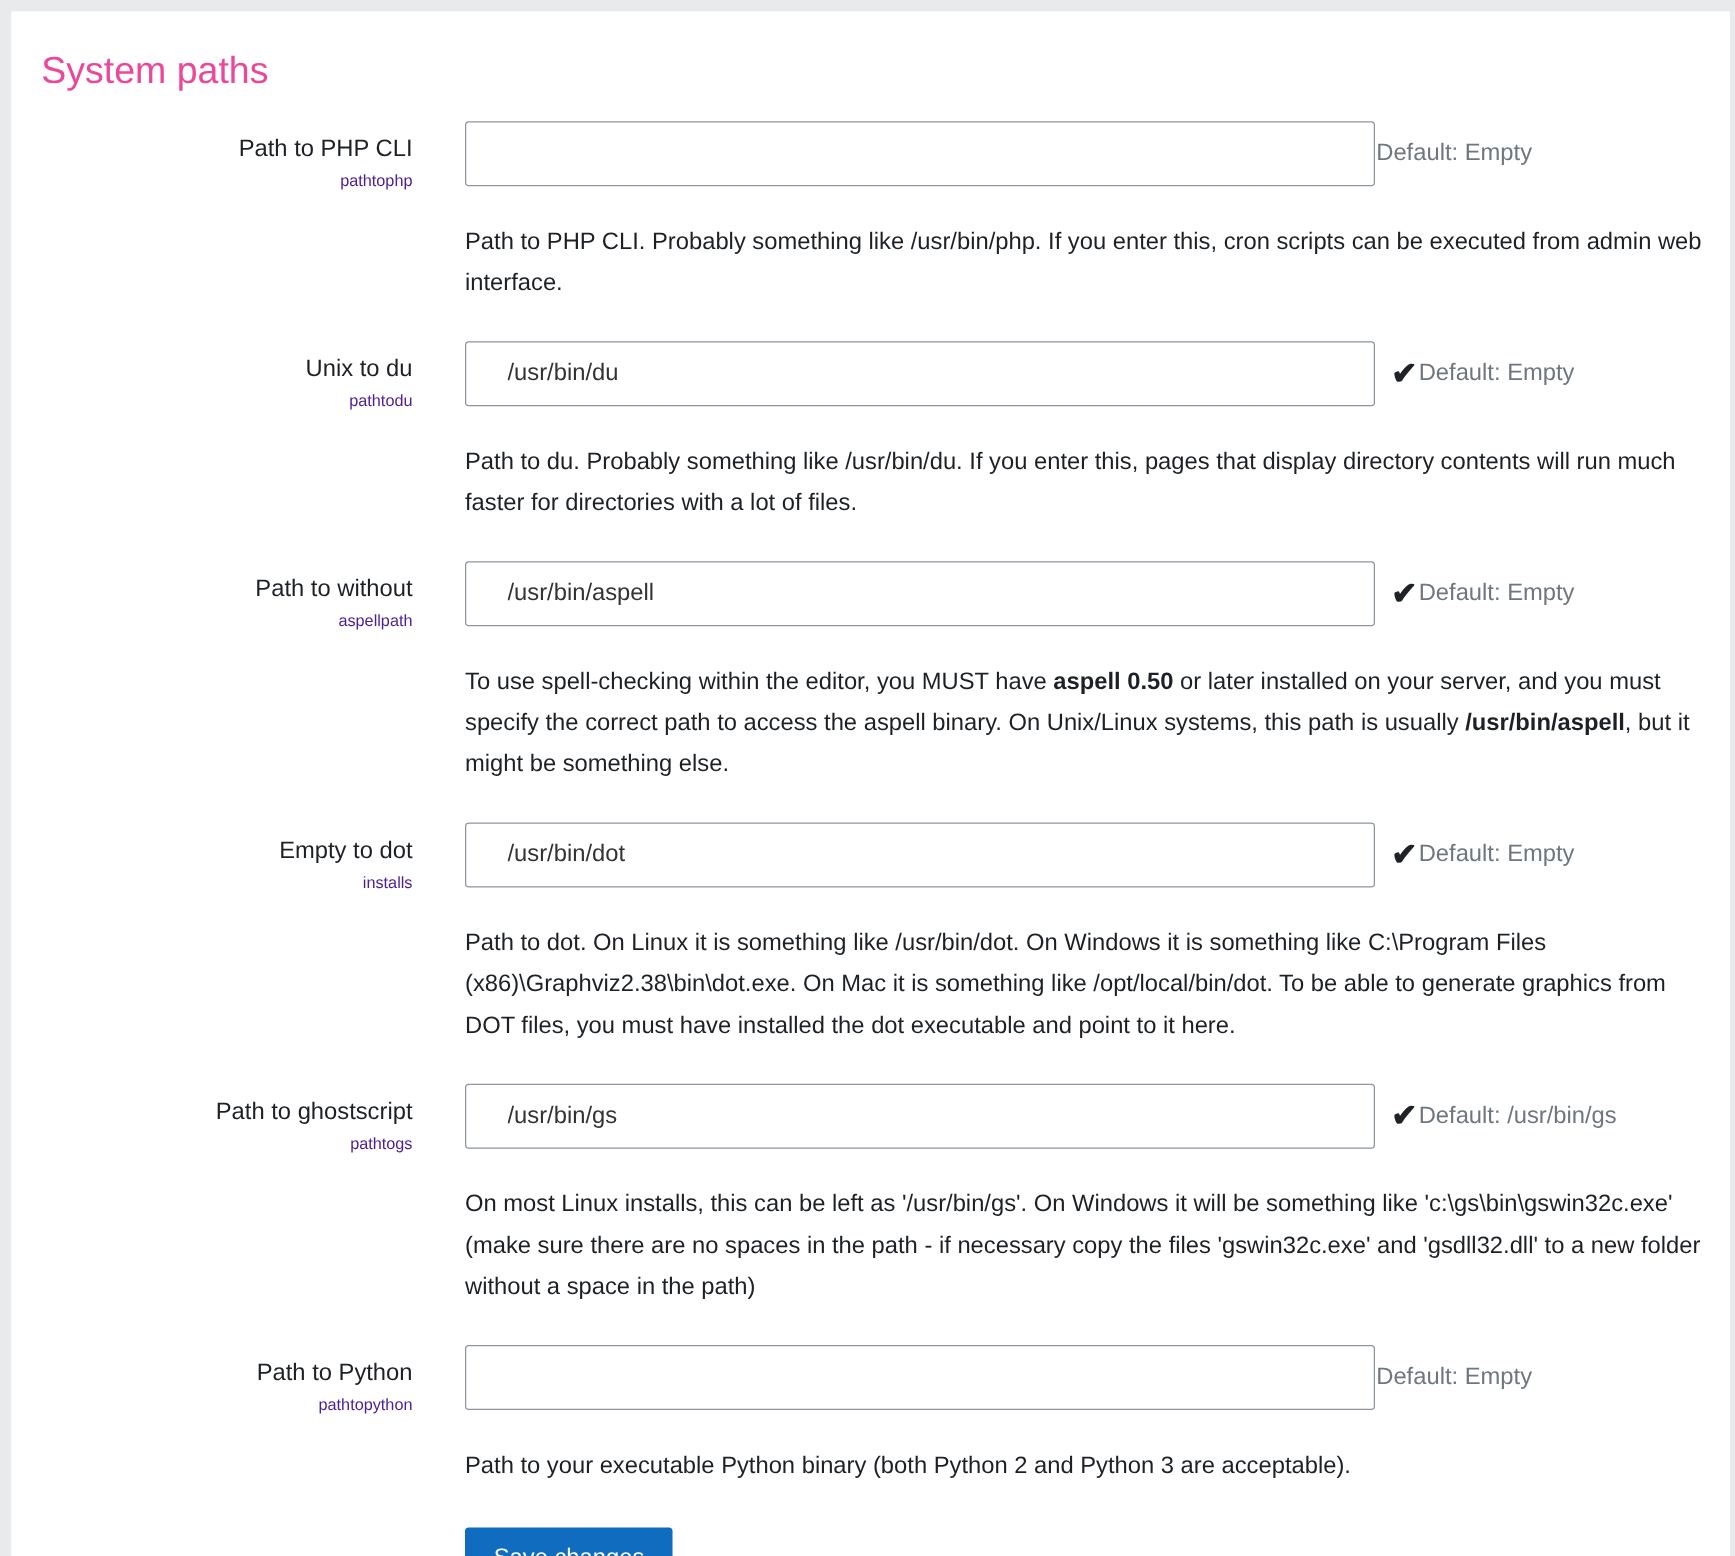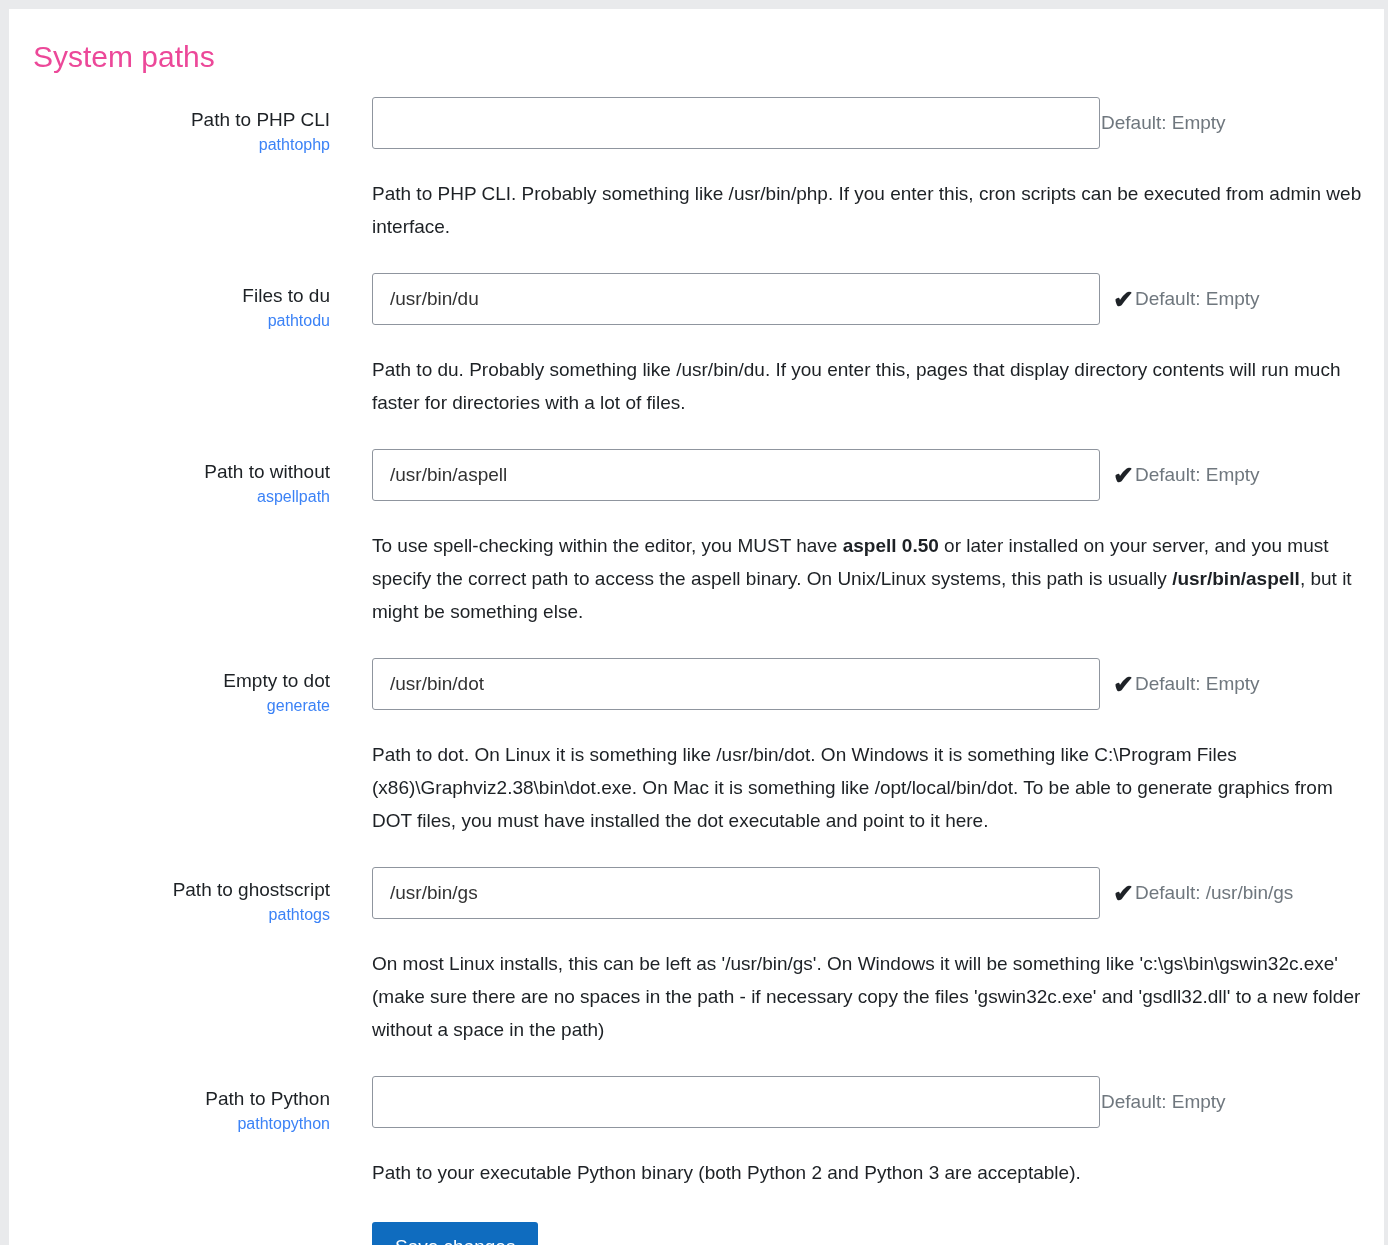--- a/index.html
+++ b/index.html
@@ -36,43 +36,43 @@
     text-align: right;
     padding-top: 9px;
     margin-right: 42px;
   }
   .field-label {
     font-size: 19px;
     line-height: 28px;
     color: #1d2125;
   }
   .field-shortname {
-    font-size: 16px;
+    font-size: 13px;
     line-height: 21px;
-    color: #3b82f6;
+    color: #4c1d95;
   }
   .content-col {
     flex: 1 1 auto;
     min-width: 0;
   }
   .input-line {
     display: flex;
     align-items: center;
   }
   .text-input {
     width: 728px;
     height: 52px;
     box-sizing: border-box;
     border: 1px solid #8f959e;
     border-radius: 3px;
     background: #ffffff;
     font-family: "Liberation Sans", sans-serif;
     font-size: 19px;
     color: #333333;
-    padding: 0 17px;
+    padding: 0 33px;
     outline: none;
     flex: 0 0 auto;
   }
   .check-icon {
     font-size: 25px;
     font-weight: 600;
     color: #1e2227;
     margin-left: 13px;
     line-height: 1;
     flex: 0 0 auto;
@@ -124,21 +124,21 @@
         <span class="default-label">Default: Empty</span>
       </div>
       <div class="field-desc">
         <span>Path to PHP CLI. Probably something like /usr/bin/php. If you enter this, cron scripts can be executed from admin web interface.</span>
       </div>
     </div>
   </div>
 
   <div class="form-row">
     <div class="label-col">
-      <div class="field-label">Files to du</div>
+      <div class="field-label">Unix to du</div>
       <div class="field-shortname">pathtodu</div>
     </div>
     <div class="content-col">
       <div class="input-line">
         <input type="text" class="text-input" value="/usr/bin/du" style="">
         <span class="check-icon">✔</span>
         <span class="default-label">Default: Empty</span>
       </div>
       <div class="field-desc">
         <span>Path to du. Probably something like /usr/bin/du. If you enter this, pages that display directory contents will run much faster for directories with a lot of files.</span>
@@ -159,21 +159,21 @@
       </div>
       <div class="field-desc">
         <span>To use spell-checking within the editor, you MUST have </span><strong>aspell 0.50</strong><span> or later installed on your server, and you must specify the correct path to access the aspell binary. On Unix/Linux systems, this path is usually </span><strong>/usr/bin/aspell</strong><span>, but it might be something else.</span>
       </div>
     </div>
   </div>
 
   <div class="form-row">
     <div class="label-col">
       <div class="field-label">Empty to dot</div>
-      <div class="field-shortname">generate</div>
+      <div class="field-shortname">installs</div>
     </div>
     <div class="content-col">
       <div class="input-line">
         <input type="text" class="text-input" value="/usr/bin/dot" style="">
         <span class="check-icon">✔</span>
         <span class="default-label">Default: Empty</span>
       </div>
       <div class="field-desc">
         <span>Path to dot. On Linux it is something like /usr/bin/dot. On Windows it is something like C:\Program Files (x86)\Graphviz2.38\bin\dot.exe. On Mac it is something like /opt/local/bin/dot. To be able to generate graphics from DOT files, you must have installed the dot executable and point to it here.</span>
       </div>

